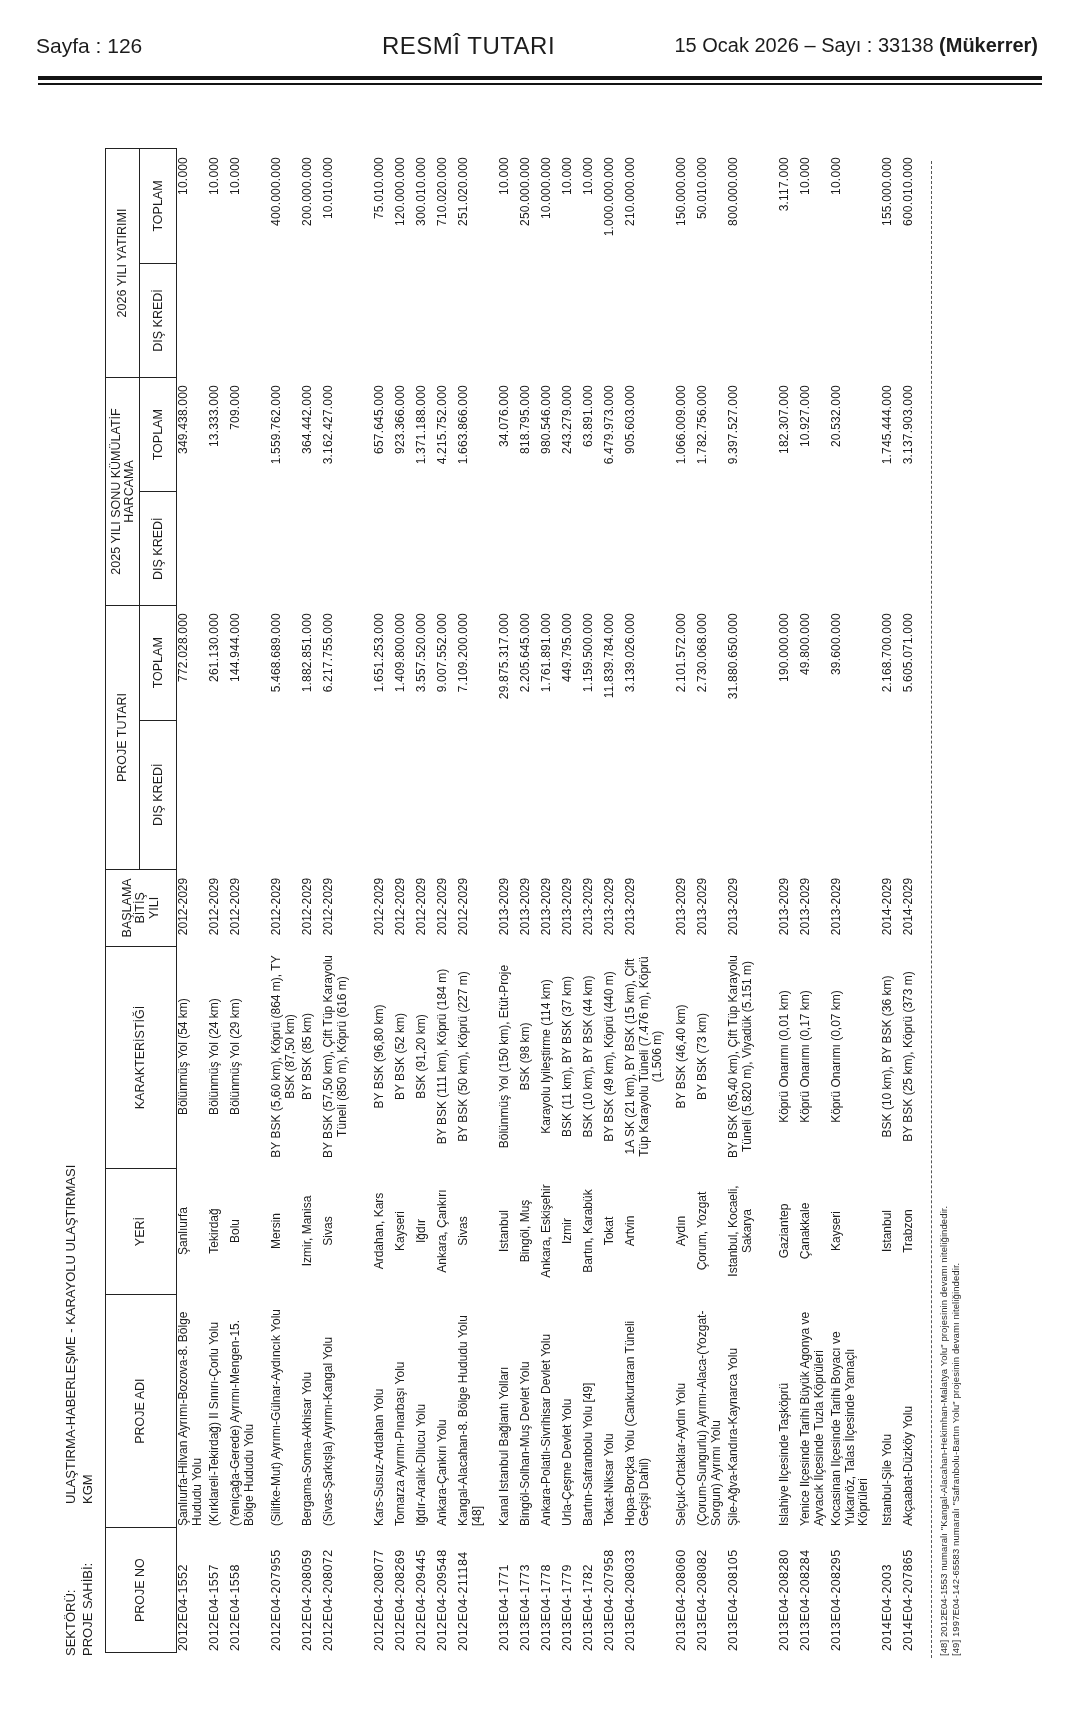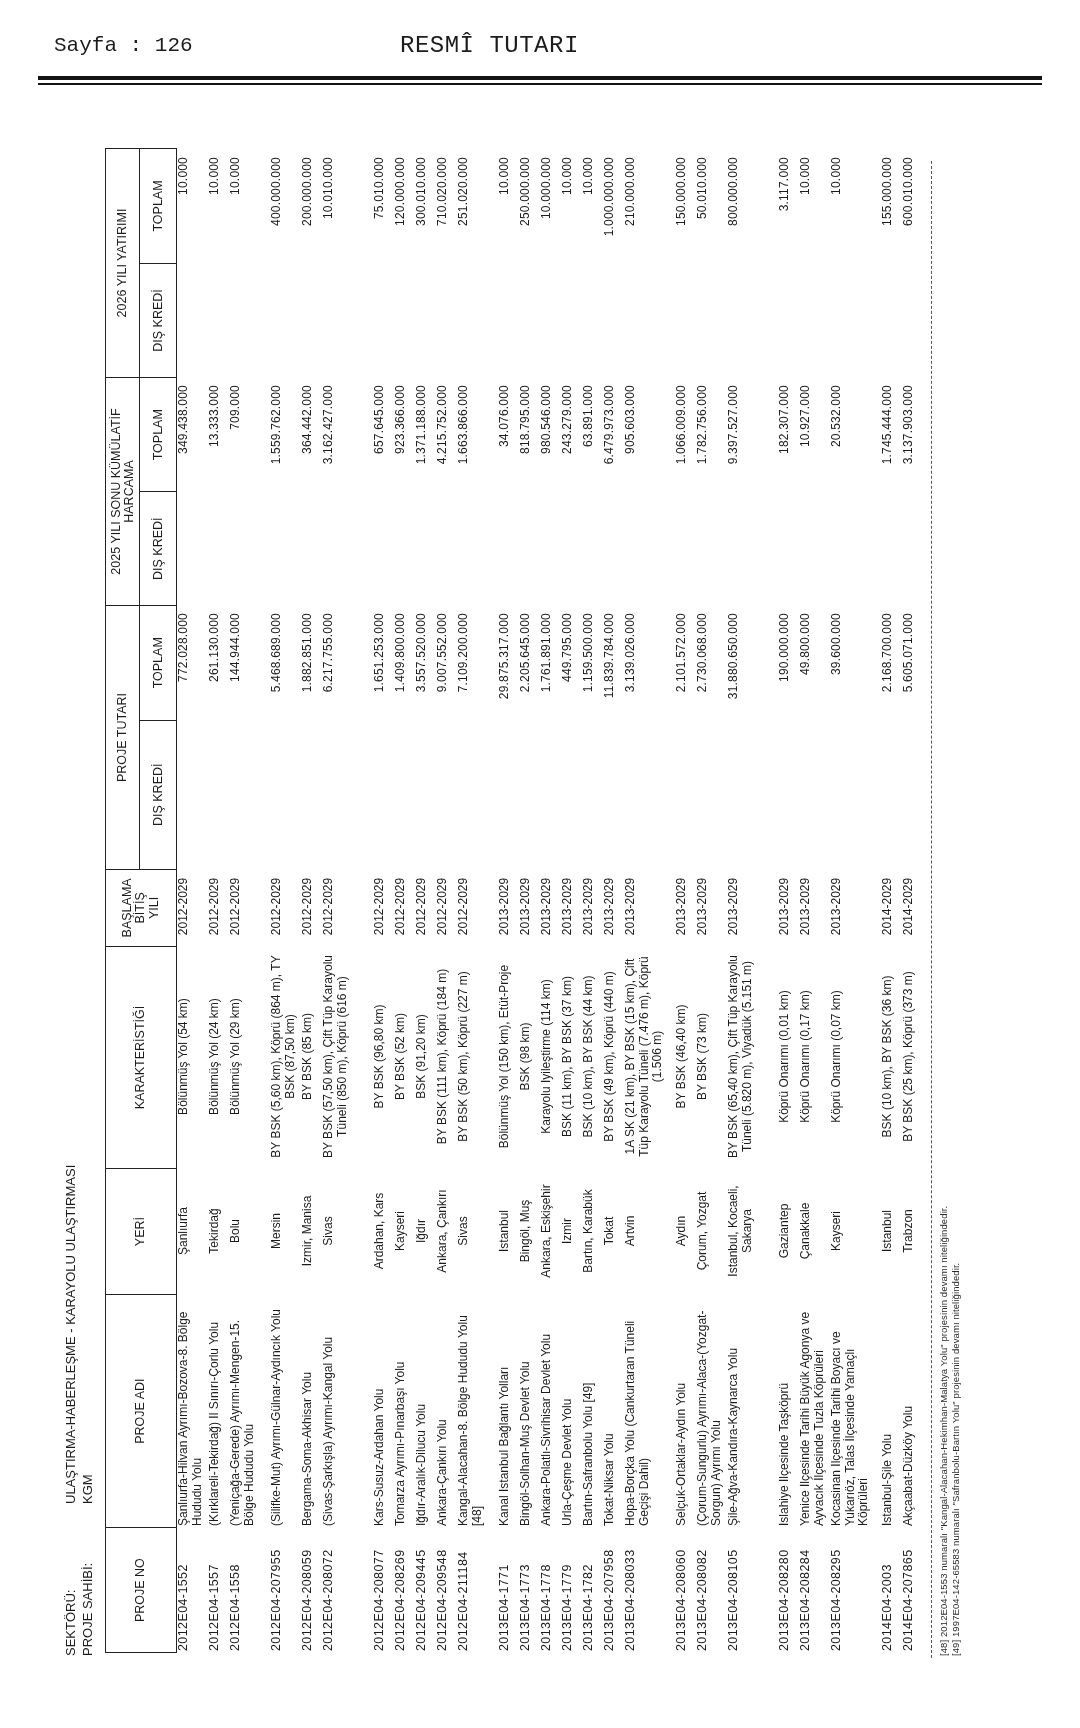--- a/index.html
+++ b/index.html
@@ -1,20 +1,20 @@
 <!DOCTYPE html>
 <html><head>
 <meta charset="utf-8">
 <style>
   html,body{margin:0;padding:0;background:#e8e8e8;}
   #page{position:relative;width:1080px;height:1728px;background:#ffffff;overflow:hidden;
         font-family:"Liberation Sans",sans-serif;color:#1c1c1c;}
   
-  #pghdr{position:absolute;left:52px;top:26px;width:1004px;height:42px;
-         font-family:Liberation Mono, monospace;}
+  #pghdr{position:absolute;left:34px;top:26px;width:1004px;height:42px;
+         font-family:Liberation Sans, sans-serif;}
   .pg-left{position:absolute;left:2px;top:8px;font-size:21px;}
   .pg-center{position:absolute;left:348px;top:6px;font-size:24px;letter-spacing:.5px;}
   .pg-right{position:absolute;right:0;top:8px;font-size:20px;white-space:nowrap;}
   .pg-right b{font-weight:bold;}
   .rule-a{position:absolute;left:38px;top:76px;width:1004px;height:4px;background:#141414;}
   .rule-b{position:absolute;left:38px;top:83px;width:1004px;height:2px;background:#141414;}
 
   
   #land{position:absolute;left:55px;top:1658px;width:1530px;height:930px;
         transform-origin:0 0;transform:rotate(-90deg);}
@@ -52,20 +52,21 @@
          letter-spacing:.1px;color:#2a2a2a;}
 </style>
 </head>
 <body>
 
 <div id="page">
 
   <div id="pghdr">
     <span class="pg-left">Sayfa : 126</span>
     <span class="pg-center">RESMÎ TUTARI</span>
+    <span class="pg-right"><span>15 Ocak 2026 – Sayı : 33138 </span><b>(Mükerrer)</b></span>
   </div>
   <div class="rule-a"></div>
   <div class="rule-b"></div>
 
   <div id="land">
 
     <div class="secline" style="top:8px;">
       <span class="seclabel">SEKTÖRÜ:</span><span>ULAŞTIRMA-HABERLEŞME - KARAYOLU ULAŞTIRMASI</span>
     </div>
     <div class="secline" style="top:25px;">

